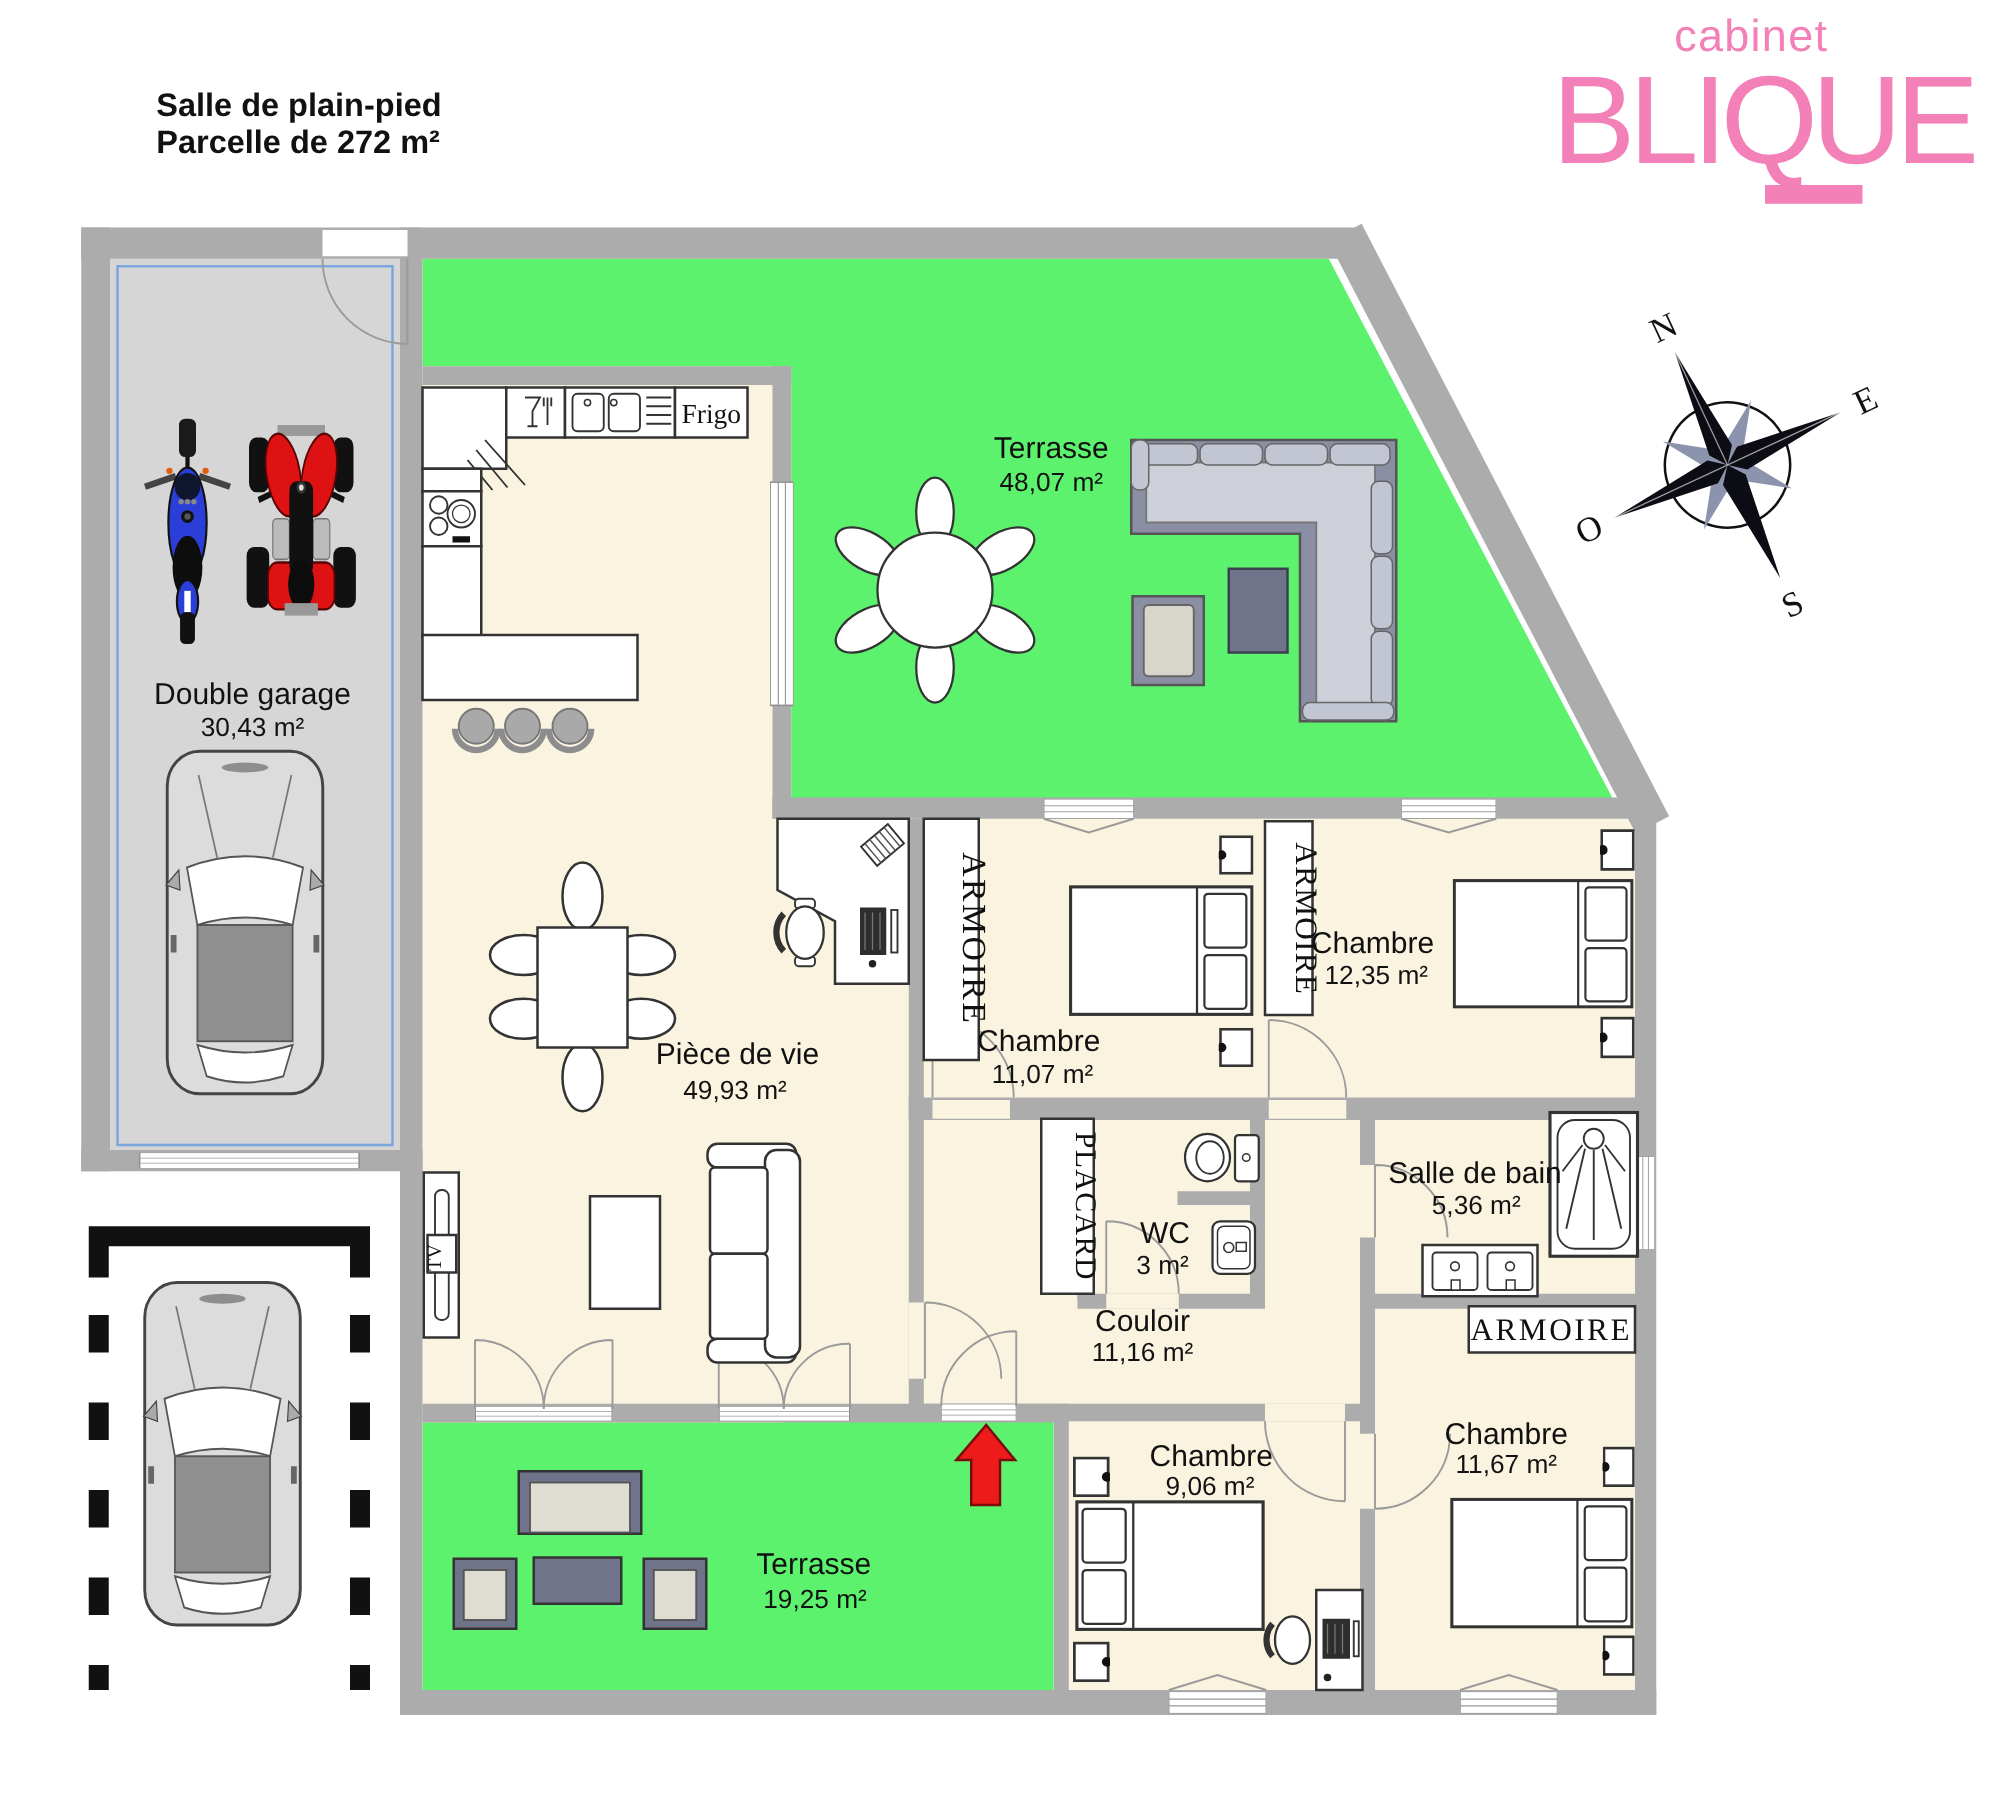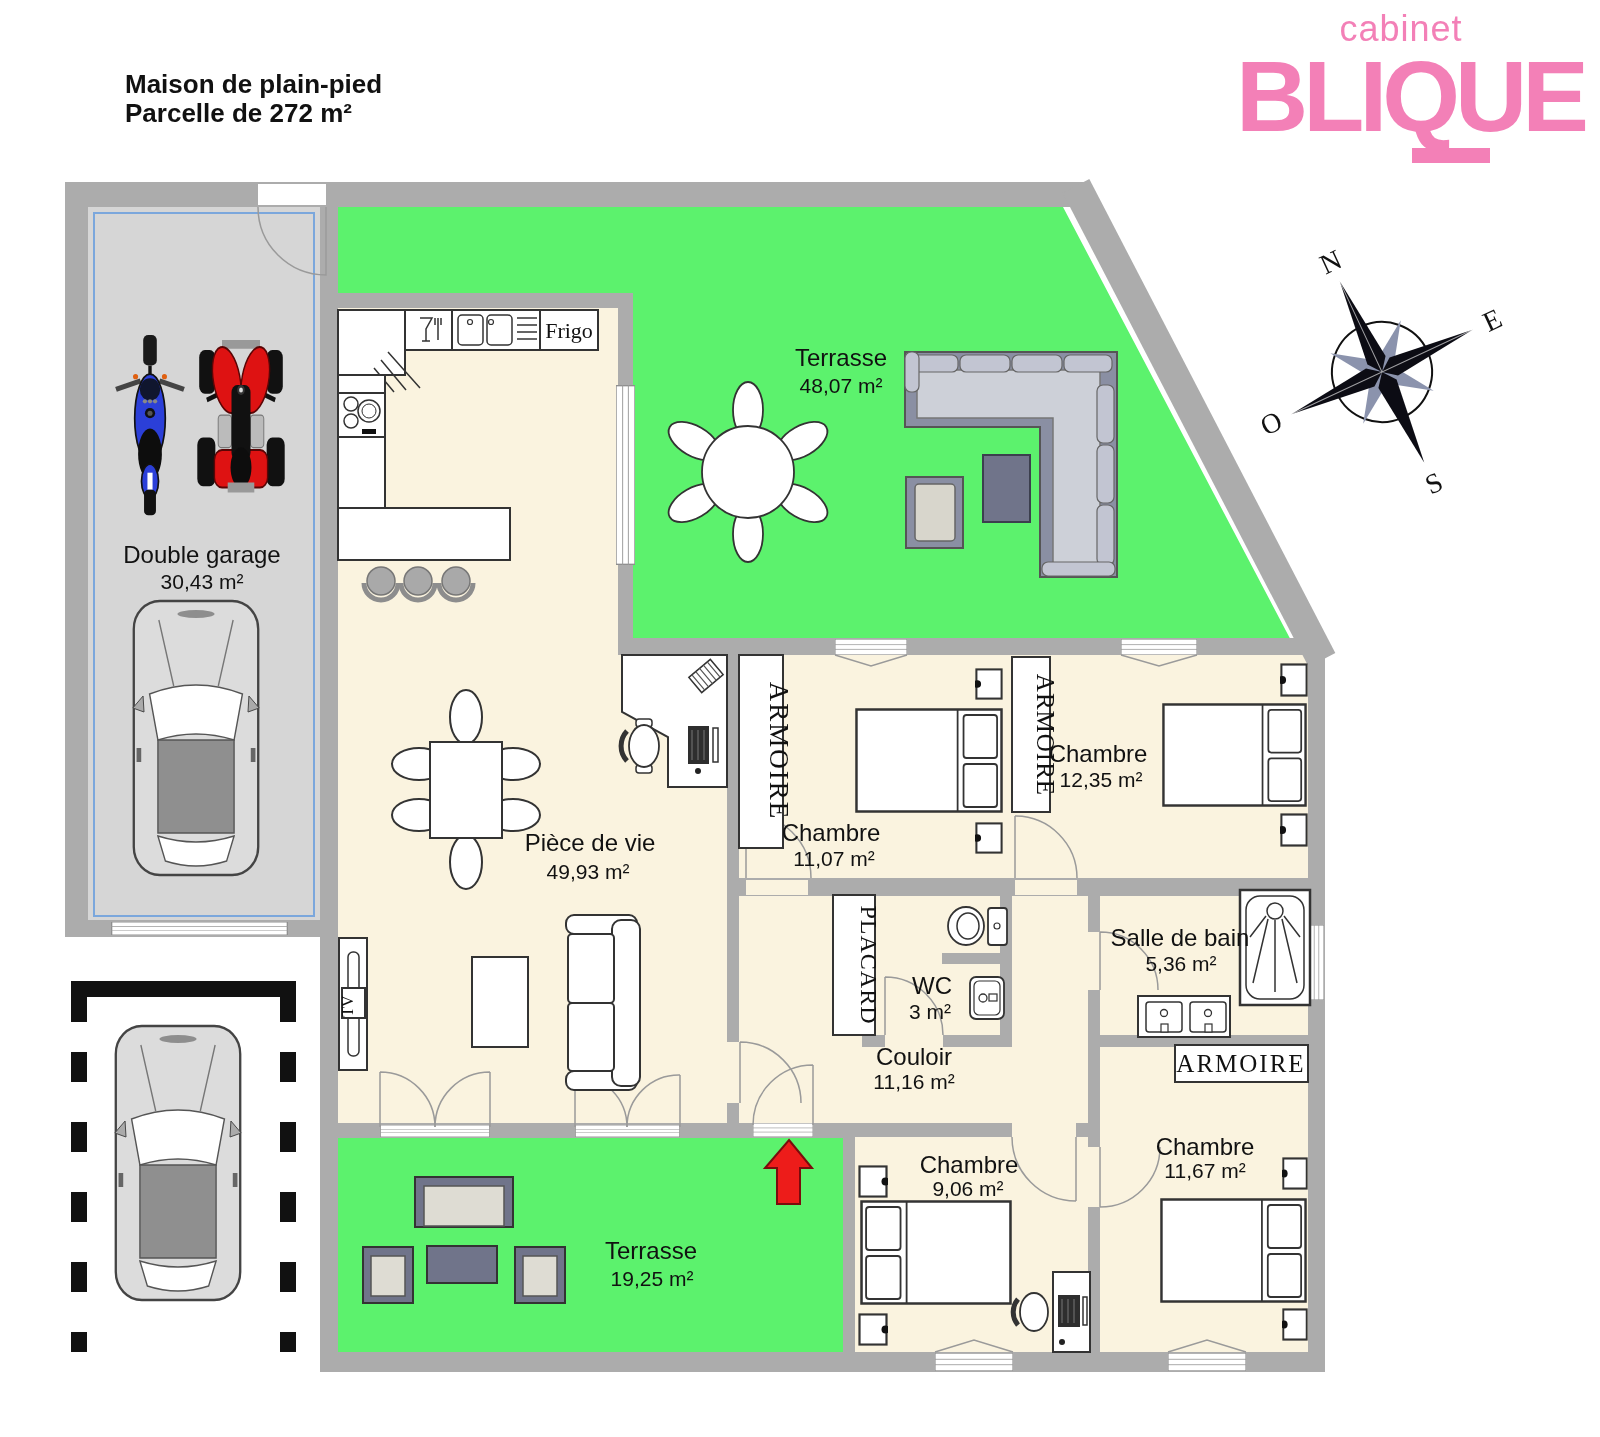--- a/index.html
+++ b/index.html
@@ -2,38 +2,38 @@
 <html><head>
 <meta charset="utf-8">
 <style>
   html,body{margin:0;padding:0;background:#fff;}
   #stage{position:relative;width:1600px;height:1437px;background:#ffffff;overflow:hidden;
          font-family:"Liberation Sans",sans-serif;}
   #plan-title{position:absolute;left:125px;top:70px;font-size:26px;font-weight:bold;
               color:#111;line-height:1.12;}
   #brand{position:absolute;left:1150px;top:8px;width:450px;text-align:center;color:#F380B7;}
   #brand .top{font-size:36px;letter-spacing:1px;margin-left:52px;}
-  #brand .name{font-size:100px;font-weight:bold;letter-spacing:-5px;line-height:0.92;margin-left:70px;}
+  #brand .name{font-size:100px;font-weight:normal;letter-spacing:-5px;line-height:0.92;margin-left:70px;}
   #brand .bar{width:78px;height:15px;background:#F380B7;margin:6px 0 0 262px;}
   svg text{font-family:"Liberation Sans",sans-serif;fill:#111;}
   .lbl{text-anchor:middle;font-size:24px;}
   .area{text-anchor:middle;font-size:21px;}
   .serif{font-family:"Liberation Serif",serif;text-anchor:middle;}
   .wall{fill:#ACACAC;}
   .furn{fill:#fff;stroke:#333;stroke-width:2;}
   .thin{fill:none;stroke:#333;stroke-width:1.5;}
   .arc{fill:none;stroke:#9a9a9a;stroke-width:1.5;}
 </style>
 </head>
 <body>
 
 <div id="stage">
 
   <div id="plan-title">
-    <div>Maison de plain-pied</div>
+    <div>Salle de plain-pied</div>
     <div>Parcelle de 272 m²</div>
   </div>
 
   <div id="brand">
     <div class="top">cabinet</div>
     <div class="name">BLIQUE</div>
     <div class="bar"></div>
   </div>
 
   <svg width="1600" height="1437" viewBox="0 0 1600 1437">

